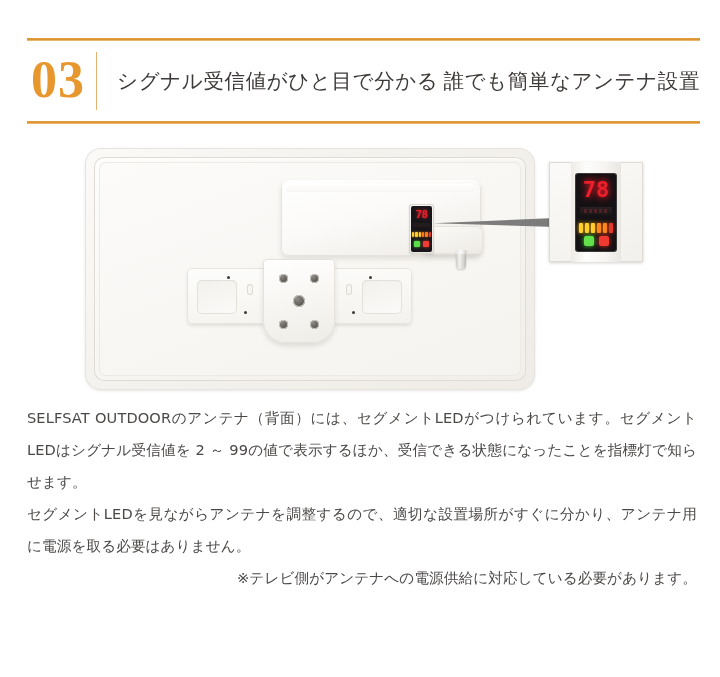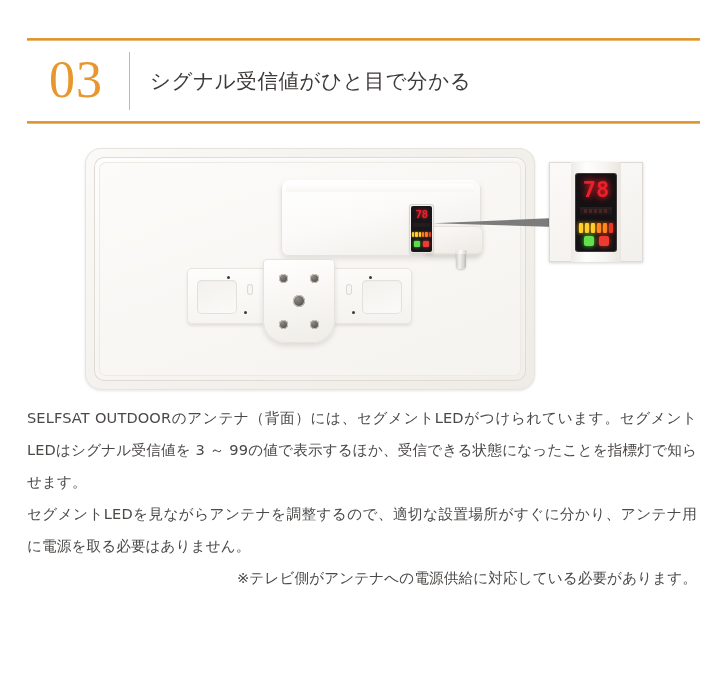--- a/index.html
+++ b/index.html
@@ -37,27 +37,26 @@
     position: absolute;
     left: 0;
     top: 3px;
     height: 80px;
     width: 673px;
     display: flex;
     align-items: center;
   }
   .hdr-number {
     width: 90px;
-    text-align: center;
     color: #e8972f;
     font-family: "Liberation Serif", "DejaVu Serif", serif;
     font-size: 52px;
     line-height: 1;
     letter-spacing: 1px;
-    font-weight: 400;
+    font-weight: 700;
     margin-left: 4px;
     margin-top: -2px;
   }
   .hdr-divider {
     width: 1px;
     height: 58px;
     background: #e2b274;
     margin: 0 20px 0 8px;
   }
   .hdr-lines {
@@ -461,20 +460,21 @@
 
 <div class="header">
   <div class="rule rule-top"></div>
   <div class="rule rule-bottom"></div>
 
   <div class="hdr-inner">
     <div class="hdr-number">03</div>
     <div class="hdr-divider"></div>
     <div class="hdr-lines">
       <div class="hdr-line">シグナル受信値がひと目で分かる</div>
+      <div class="hdr-line">誰でも簡単なアンテナ設置</div>
     </div>
   </div>
 </div>
 
 <div class="photo">
 
   <div class="panel">
     <div class="panel-inner">
       <div class="panel-inner2"></div>
     </div>
@@ -545,16 +545,16 @@
       </div>
       <div class="inset-ind">
         <i class="g"></i>
         <i class="r"></i>
       </div>
     </div>
   </div>
 </div>
 
 <div class="body-text">
-  <p>SELFSAT OUTDOORのアンテナ（背面）には、セグメントLEDがつけられています。セグメントLEDはシグナル受信値を 3 ～ 99の値で表示するほか、受信できる状態になったことを指標灯で知らせます。</p>
+  <p>SELFSAT OUTDOORのアンテナ（背面）には、セグメントLEDがつけられています。セグメントLEDはシグナル受信値を 2 ～ 99の値で表示するほか、受信できる状態になったことを指標灯で知らせます。</p>
   <p>セグメントLEDを見ながらアンテナを調整するので、適切な設置場所がすぐに分かり、アンテナ用に電源を取る必要はありません。</p>
   <p class="last">※テレビ側がアンテナへの電源供給に対応している必要があります。</p>
 </div>
 
 </body></html>

